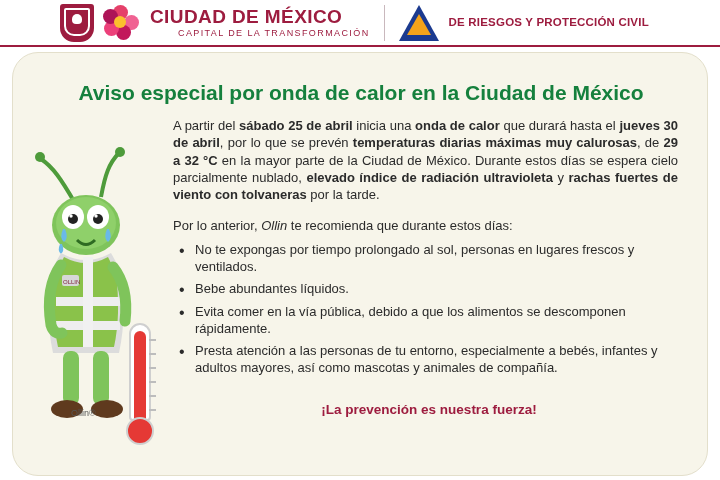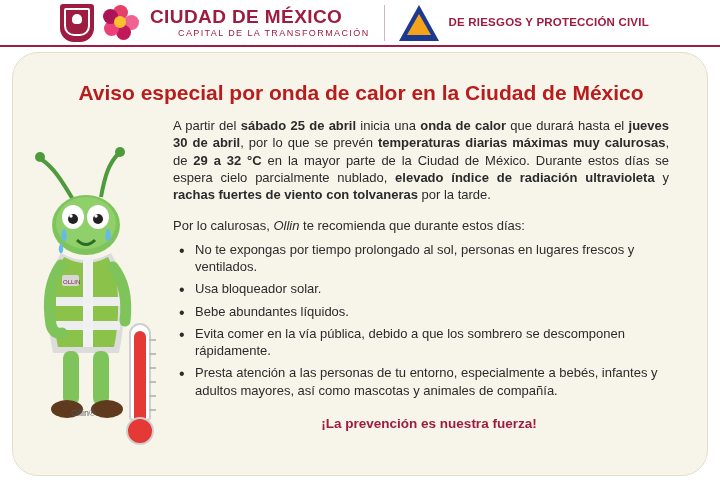--- a/index.html
+++ b/index.html
@@ -144,37 +144,37 @@
     border-radius: 26px;
     box-sizing: border-box;
     overflow: hidden;
   }
   .aviso-title {
     position: absolute;
     top: 28px;
     left: 0;
     width: 696px;
     text-align: center;
-    color: #b91c1c;
+    color: #15803d;
     font-size: 21px;
     font-weight: bold;
   }
 
   .content {
     position: absolute;
     top: 64px;
     left: 160px;
     width: 512px;
     color: #2b2b2b;
     font-size: 13px;
     line-height: 1.33;
   }
   .para {
     text-align: justify;
-    margin: 0 16px 14px 0;
+    margin: 0 7px 14px 0;
   }
   .para b { font-weight: bold; }
   .para i { font-style: italic; }
 
   ul.reco {
     margin: 6px 0 0 0;
     padding-left: 20px;
     list-style: none;
   }
   ul.reco li {
@@ -185,21 +185,21 @@
   }
   ul.reco li::before {
     content: "\2022";
     position: absolute;
     left: -14px;
     top: -1px;
     font-size: 16px;
     color: #2b2b2b;
   }
   .closing {
-    margin-top: 16px;
+    margin-top: 24px;
     text-align: center;
     color: #9d1c3f;
     font-size: 13.5px;
     font-weight: bold;
   }
 
   
   .mascot {
     position: absolute;
     left: 18px;
@@ -354,26 +354,25 @@
       <div class="tick" style="top:86px"></div>
     </div>
   </div>
 
   <div class="mascot-caption">Ollin®</div>
 
   <div class="content">
 
     <p class="para"><span>A partir del </span><b>sábado 25 de abril</b><span> inicia una </span><b>onda de calor</b><span> que durará hasta el </span><b>jueves 30 de abril</b><span>, por lo que se prevén </span><b>temperaturas diarias máximas muy calurosas</b><span>, de </span><b>29 a 32 °C</b><span> en la mayor parte de la Ciudad de México. Durante estos días se espera cielo parcialmente nublado, </span><b>elevado índice de radiación ultravioleta</b><span> y </span><b>rachas fuertes de viento con tolvaneras</b><span> por la tarde.</span></p>
 
-    <p class="para" style="margin-bottom:4px"><span>Por lo calurosas, </span><i>Ollin</i><span> te recomienda que durante estos días:</span></p>
+    <p class="para" style="margin-bottom:4px"><span>Por lo anterior, </span><i>Ollin</i><span> te recomienda que durante estos días:</span></p>
 
     <ul class="reco">
       <li>No te expongas por tiempo prolongado al sol, personas en lugares frescos y ventilados.</li>
-      <li>Usa bloqueador solar.</li>
       <li>Bebe abundantes líquidos.</li>
-      <li>Evita comer en la vía pública, debido a que los sombrero se descomponen rápidamente.</li>
+      <li>Evita comer en la vía pública, debido a que los alimentos se descomponen rápidamente.</li>
       <li>Presta atención a las personas de tu entorno, especialmente a bebés, infantes y adultos mayores, así como mascotas y animales de compañía.</li>
     </ul>
 
     <div class="closing">¡La prevención es nuestra fuerza!</div>
   </div>
 
 </div>
 
 </body></html>

